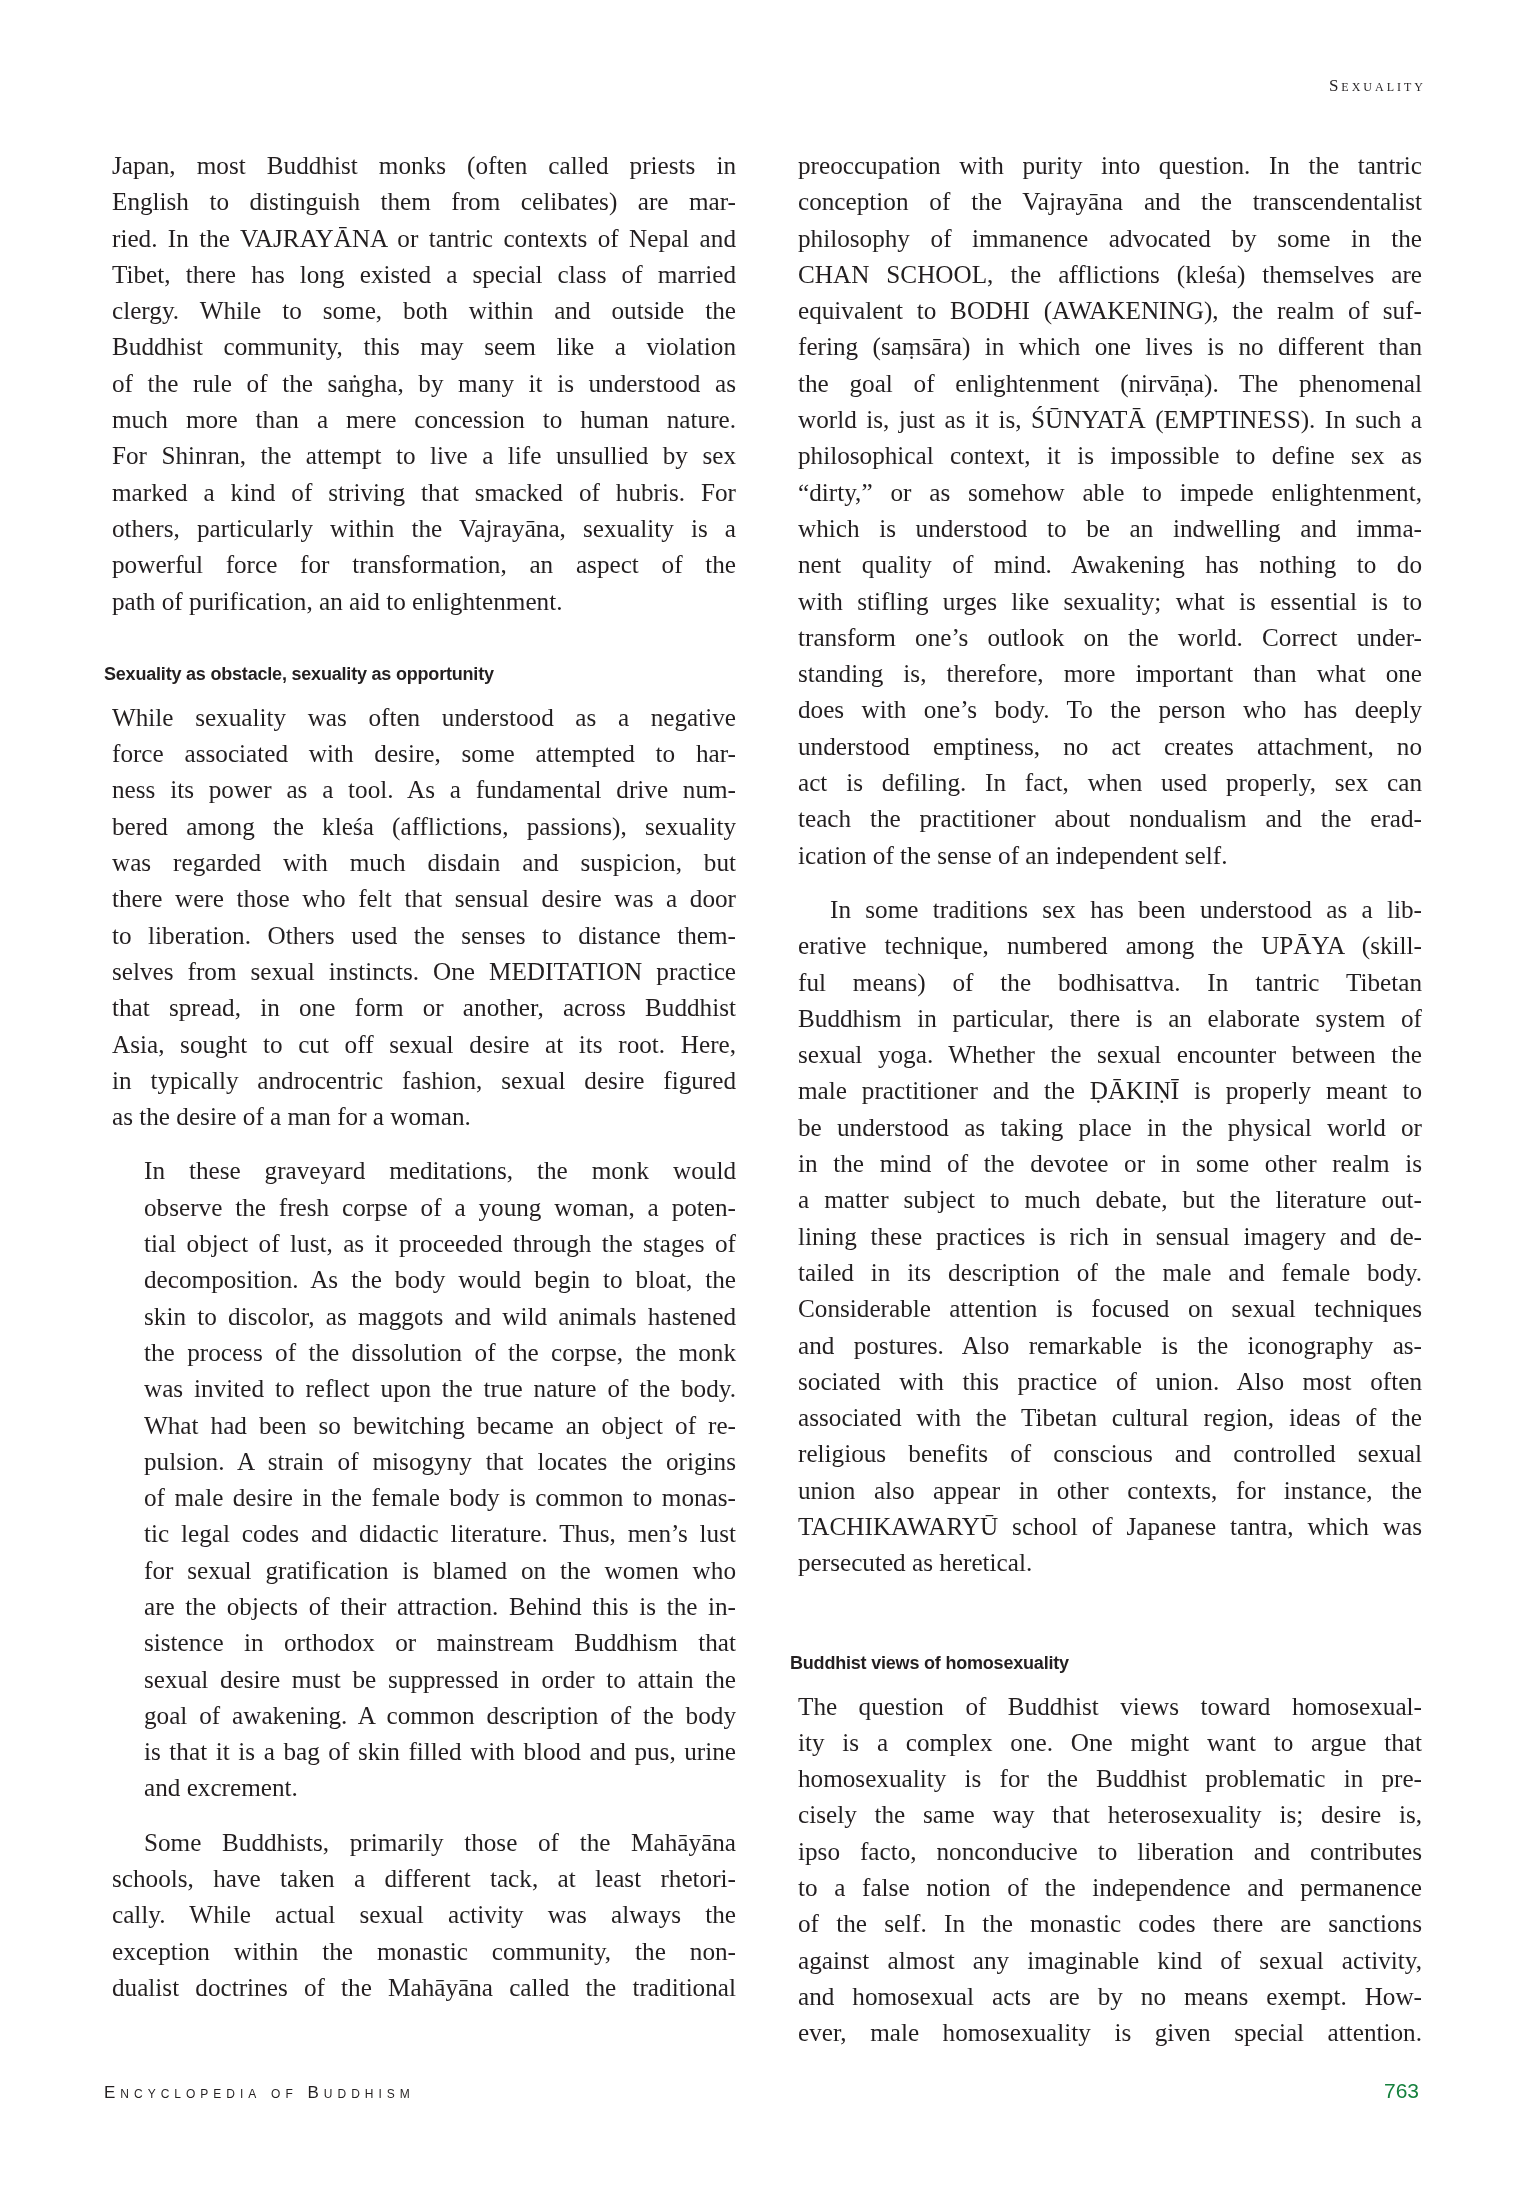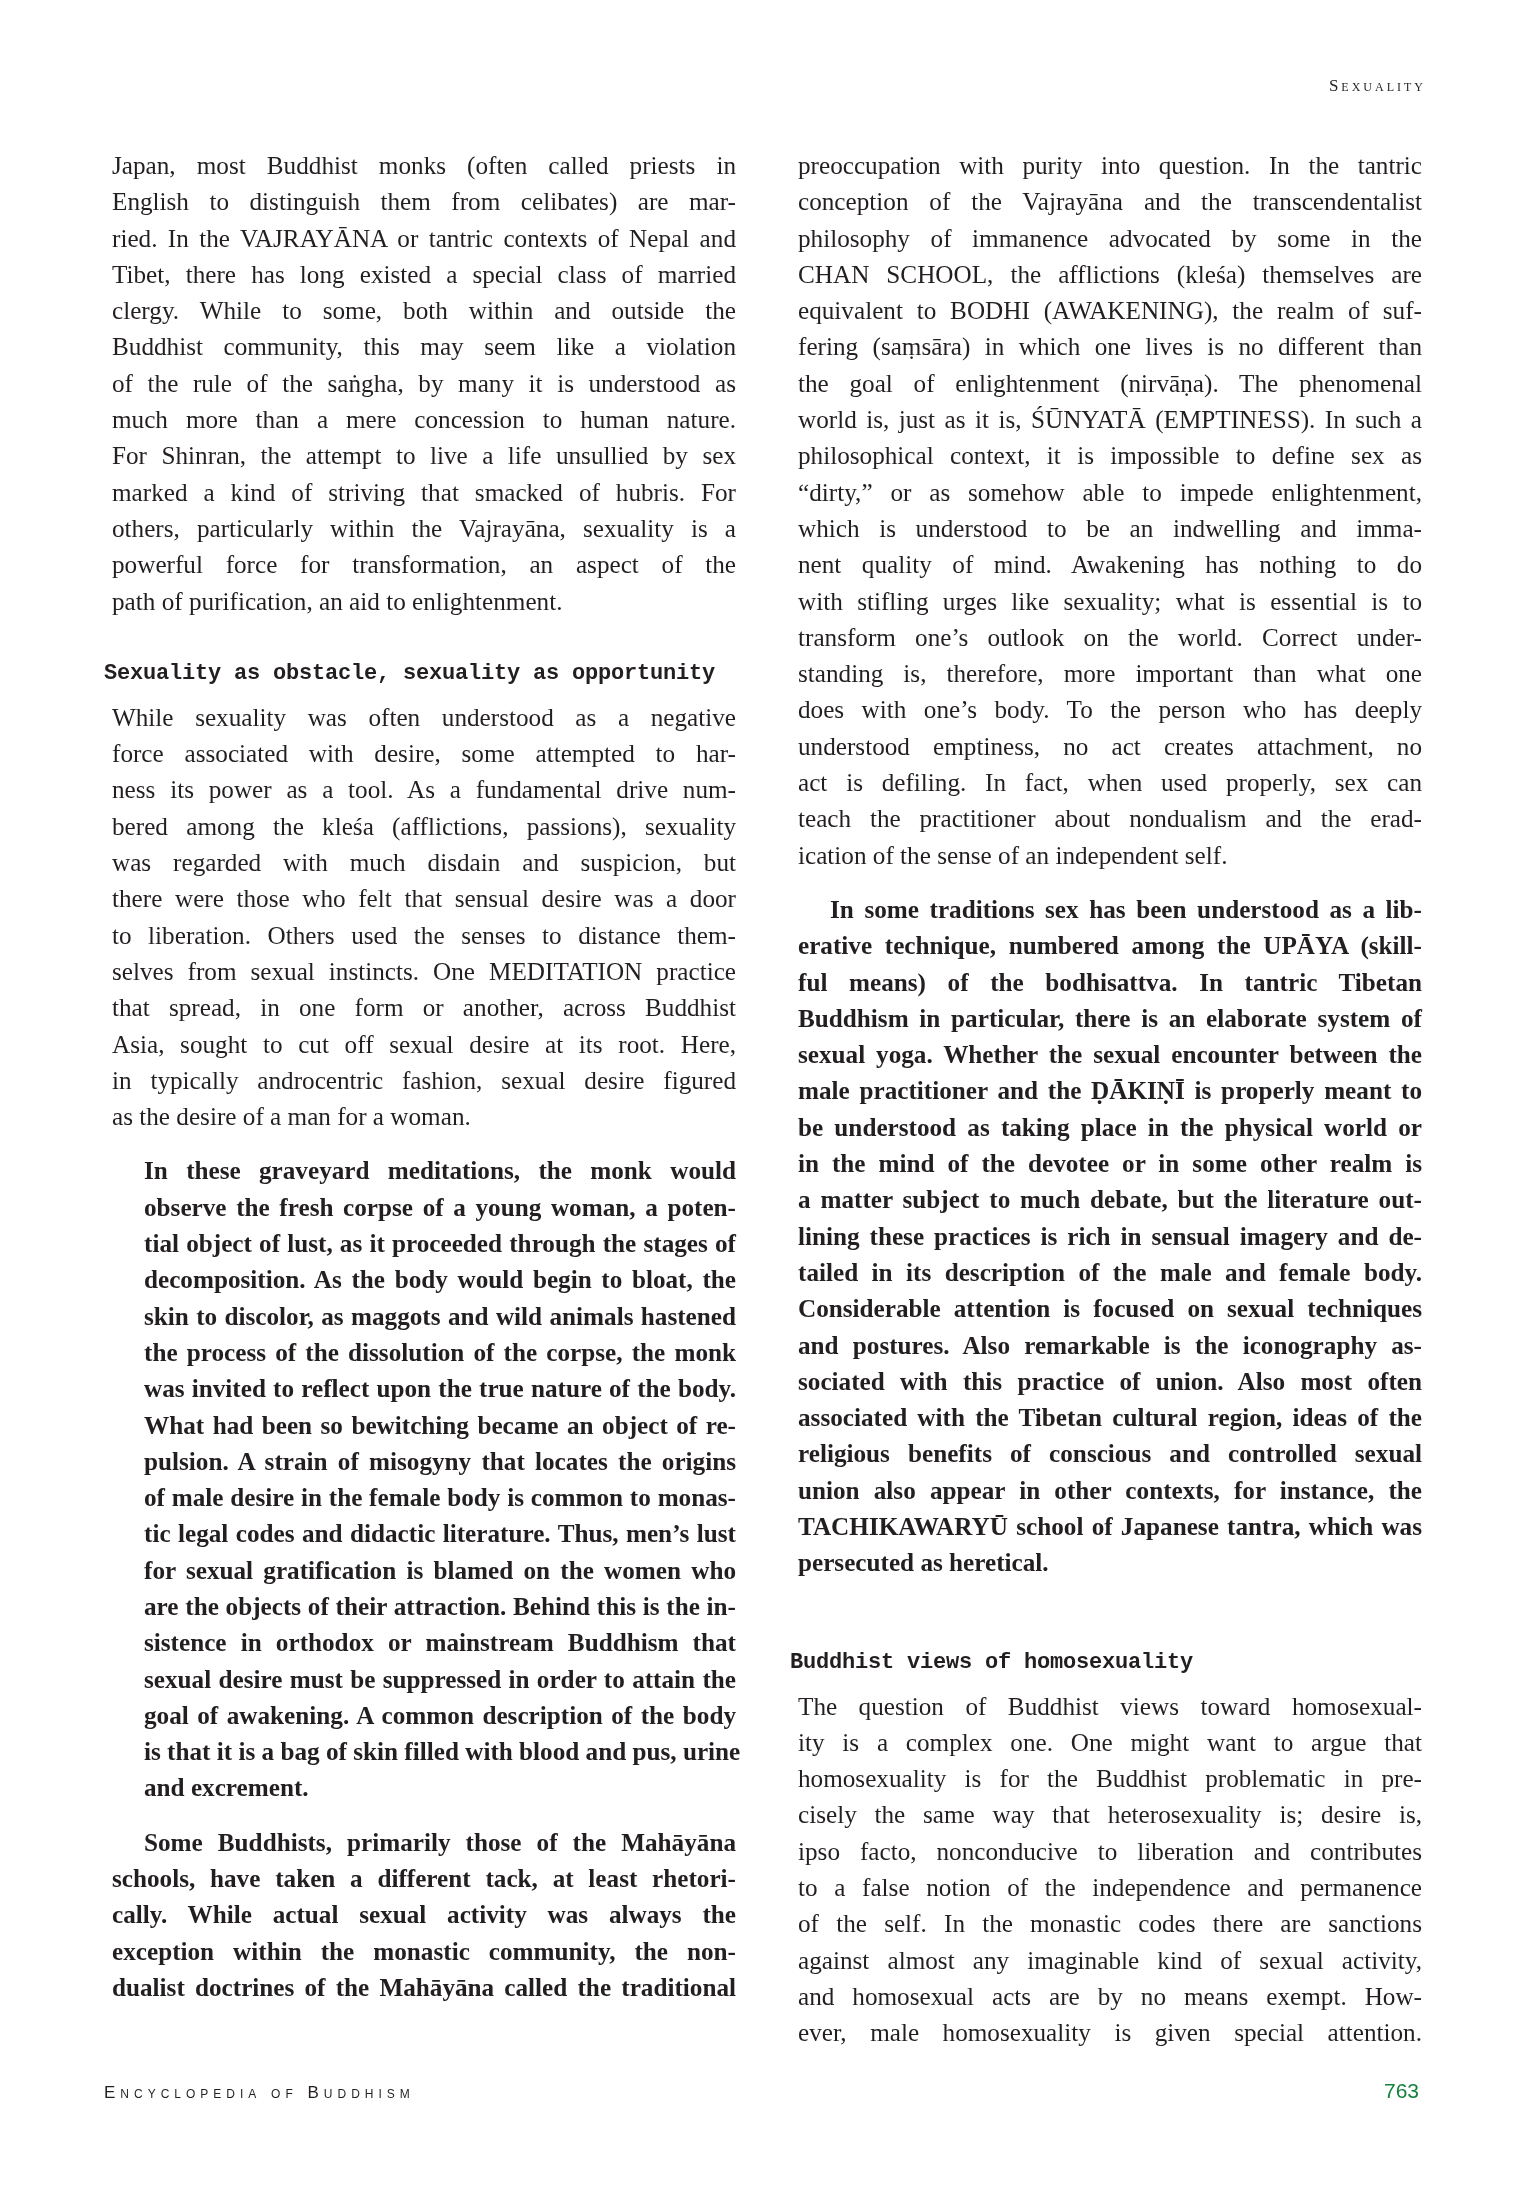--- a/index.html
+++ b/index.html
@@ -11,25 +11,25 @@
   }
   .col {
     position: absolute; top: 140px; width: 640px;
     font-family: "Liberation Serif", serif; font-size: 25.2px; line-height: 36.3px;
     text-align: justify; hyphens: manual;
   }
   .col.left { left: 104px; }
   .col.right { left: 790px; }
   .col p { margin: 8px; }
   .col p.indent { text-indent: 32px; }
-  .col p.gap { margin-top: 18px; font-weight: bold; }
+  .col p.gap { margin-top: 18px; }
   .col .line { display: block; text-align-last: justify; white-space: nowrap; }
   .col .line.last { text-align-last: left; }
   .heading {
-    font-family: Liberation Mono, monospace; font-weight: bold; font-size: 22px;
+    font-family: Liberation Sans, sans-serif; font-weight: bold; font-size: 18px;
     line-height: 36px; margin: 36px 0 0 0; letter-spacing: -0.2px; color: #231f20;
   }
   .footer-title {
     position: absolute; left: 104px; top: 2083px;
     font-family: Liberation Sans, sans-serif; font-size: 17px; letter-spacing: 5px;
     font-variant: small-caps; color: #231f20;
   }
   .page-number {
     position: absolute; left: 1384px; top: 2079px;
     font-family: "Liberation Sans", sans-serif; font-size: 21px; color: #15803d;

